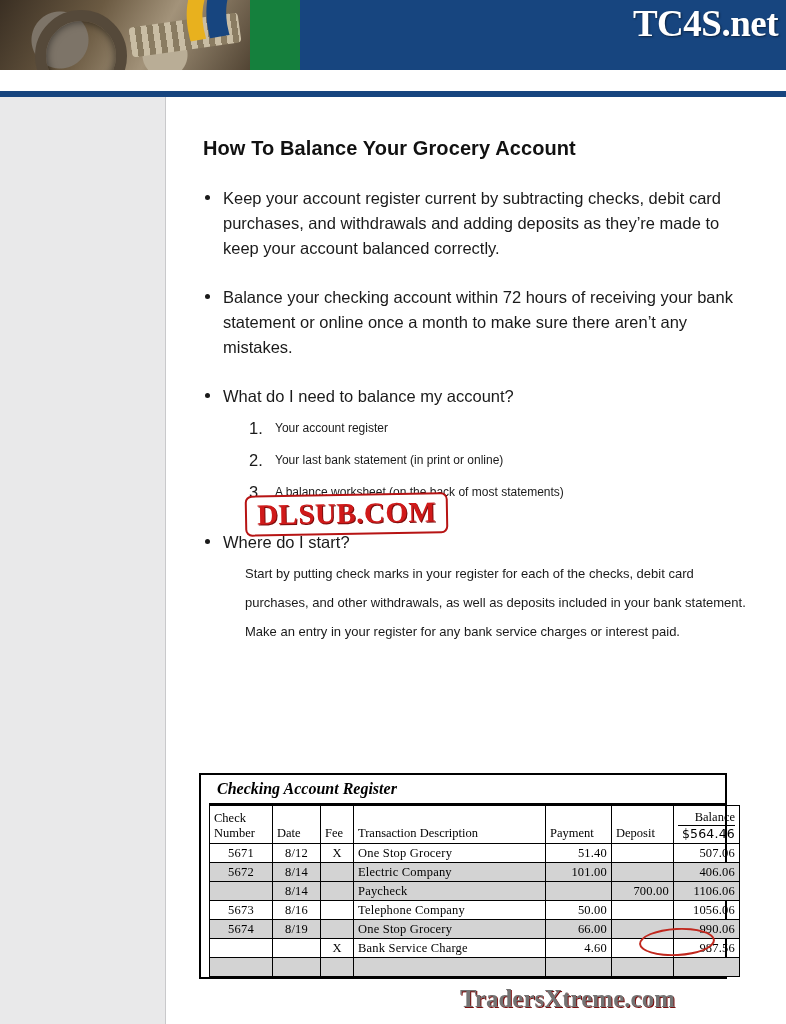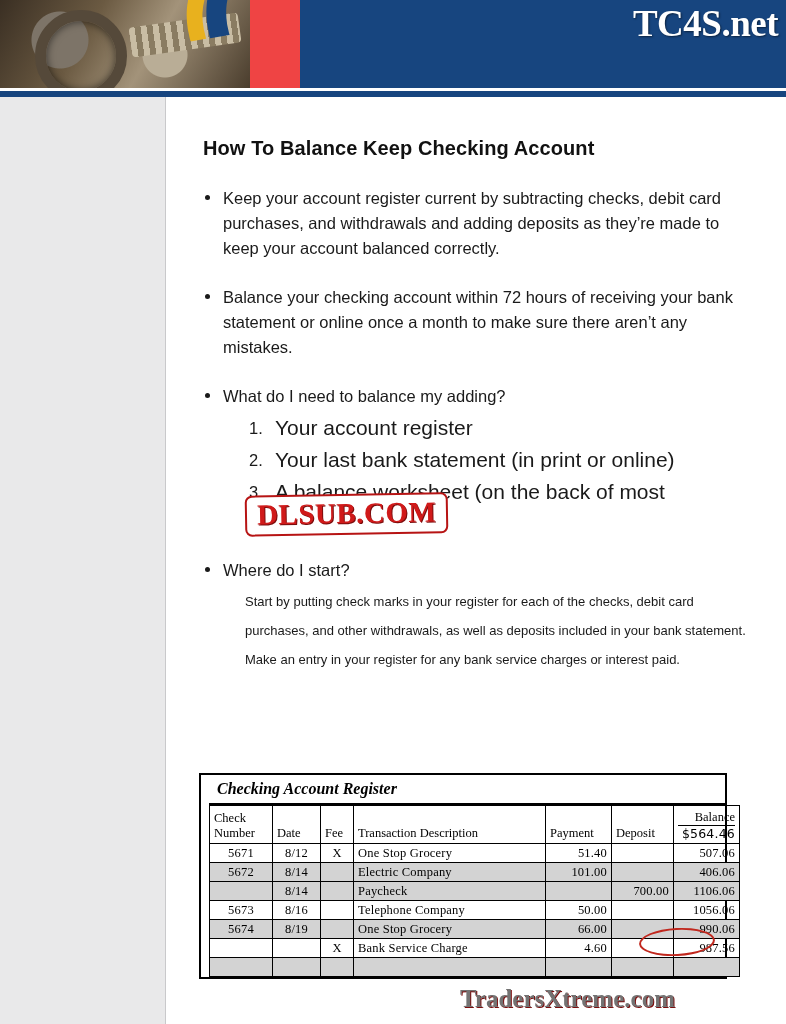--- a/index.html
+++ b/index.html
@@ -11,22 +11,22 @@
     font-family: "Liberation Sans", sans-serif;
     position: relative;
     overflow: hidden;
   }
 
   
   .header {
     position: absolute;
     top: 0; left: 0;
     width: 786px;
-    height: 88px;
-    background: #ef4444;
+    height: 70px;
+    background: #15803d;
     overflow: hidden;
   }
   .header-photo {
     position: absolute;
     top: 0; left: 0;
     width: 250px;
     height: 88px;
     background:
       radial-gradient(circle at 60px 40px, #7d7468 0 28px, rgba(0,0,0,0) 29px),
       radial-gradient(circle at 165px 55px, #b9ad96 0 22px, rgba(0,0,0,0) 23px),
@@ -152,21 +152,21 @@
     list-style: none;
     margin: 5px 0 0 0;
     padding: 0 0 0 26px;
     counter-reset: numlist;
   }
   ol.numbered > li {
     counter-increment: numlist;
     position: relative;
     padding-left: 26px;
     margin-bottom: 4px;
-    font-size: 21px;
+    font-size: 12px;
     line-height: 28px;
   }
   ol.numbered > li::before {
     content: counter(numlist) ".";
     position: absolute;
     left: 0;
     top: 0;
     font-size: 16.5px;
   }
   .sub-para {
@@ -290,34 +290,34 @@
   <div class="header-swoosh2"></div>
   <div class="header-mask"></div>
   <div class="brand">TC4S.net</div>
 </div>
 <div class="header-rule"></div>
 
 <div class="left-rail"></div>
 
 <div class="content">
 
-  <h1 class="page-title">How To Balance Keep Checking Account</h1>
+  <h1 class="page-title">How To Balance Your Grocery Account</h1>
 
   <ul class="bullets">
     <li>
       <span class="dot"></span>
       <span>Keep your account register current by subtracting checks, debit card purchases, and withdrawals and adding deposits as they’re made to keep your account balanced correctly.</span>
     </li>
     <li>
       <span class="dot"></span>
       <span>Balance your checking account within 72 hours of receiving your bank statement or online once a month to make sure there aren’t any mistakes.</span>
     </li>
     <li>
       <span class="dot"></span>
-      <span>What do I need to balance my adding?</span>
+      <span>What do I need to balance my account?</span>
       <ol class="numbered">
         <li>Your account register</li>
         <li>Your last bank statement (in print or online)</li>
         <li>A balance worksheet (on the back of most statements)</li>
       </ol>
     </li>
     <li style="margin-bottom:0;">
       <span class="dot"></span>
       <span>Where do I start?</span>
       <div class="sub-para">Start by putting check marks in your register for each of the checks, debit card purchases, and other withdrawals, as well as deposits included in your bank statement. Make an entry in your register for any bank service charges or interest paid.</div>

